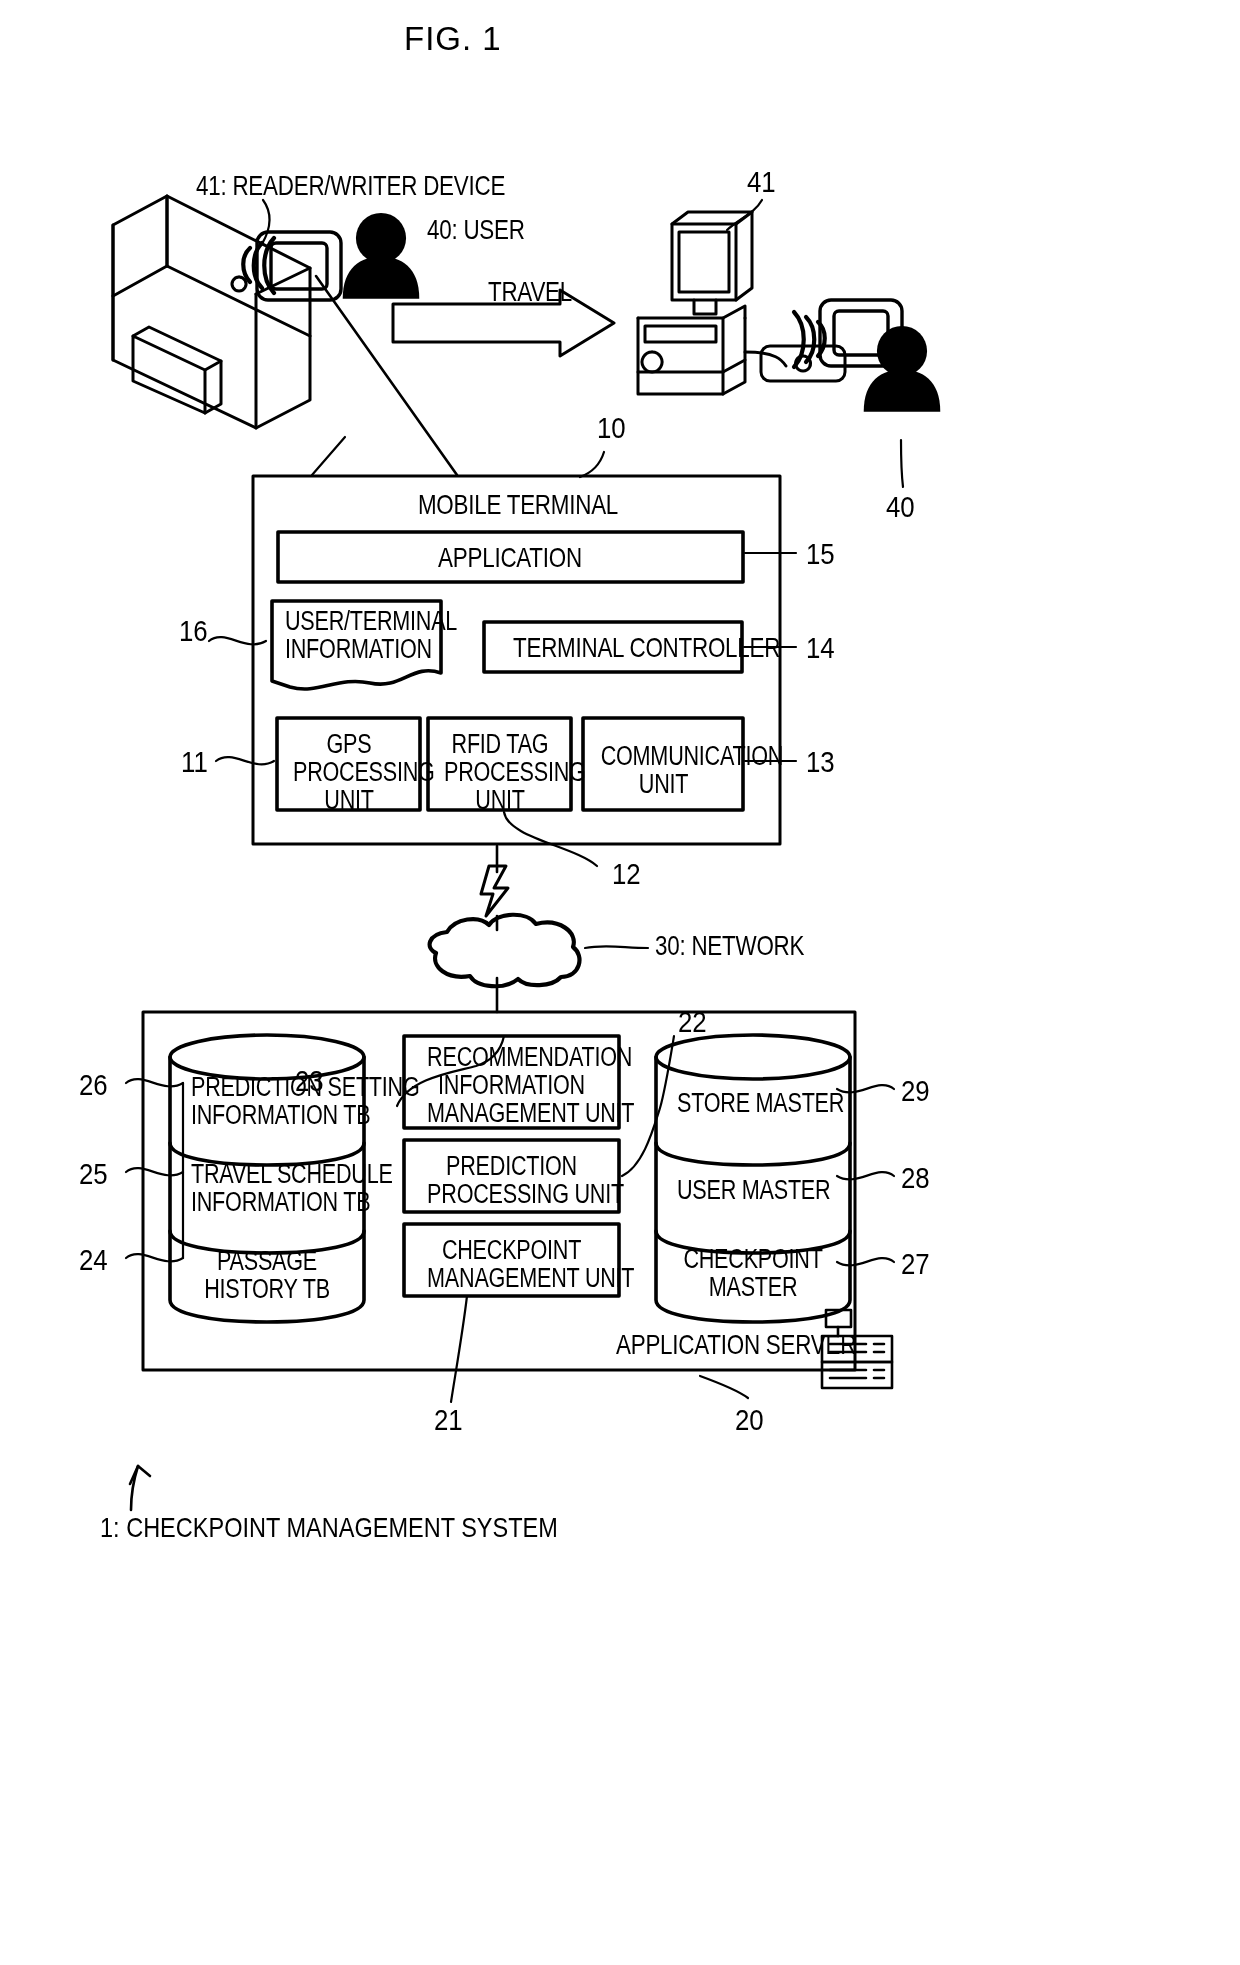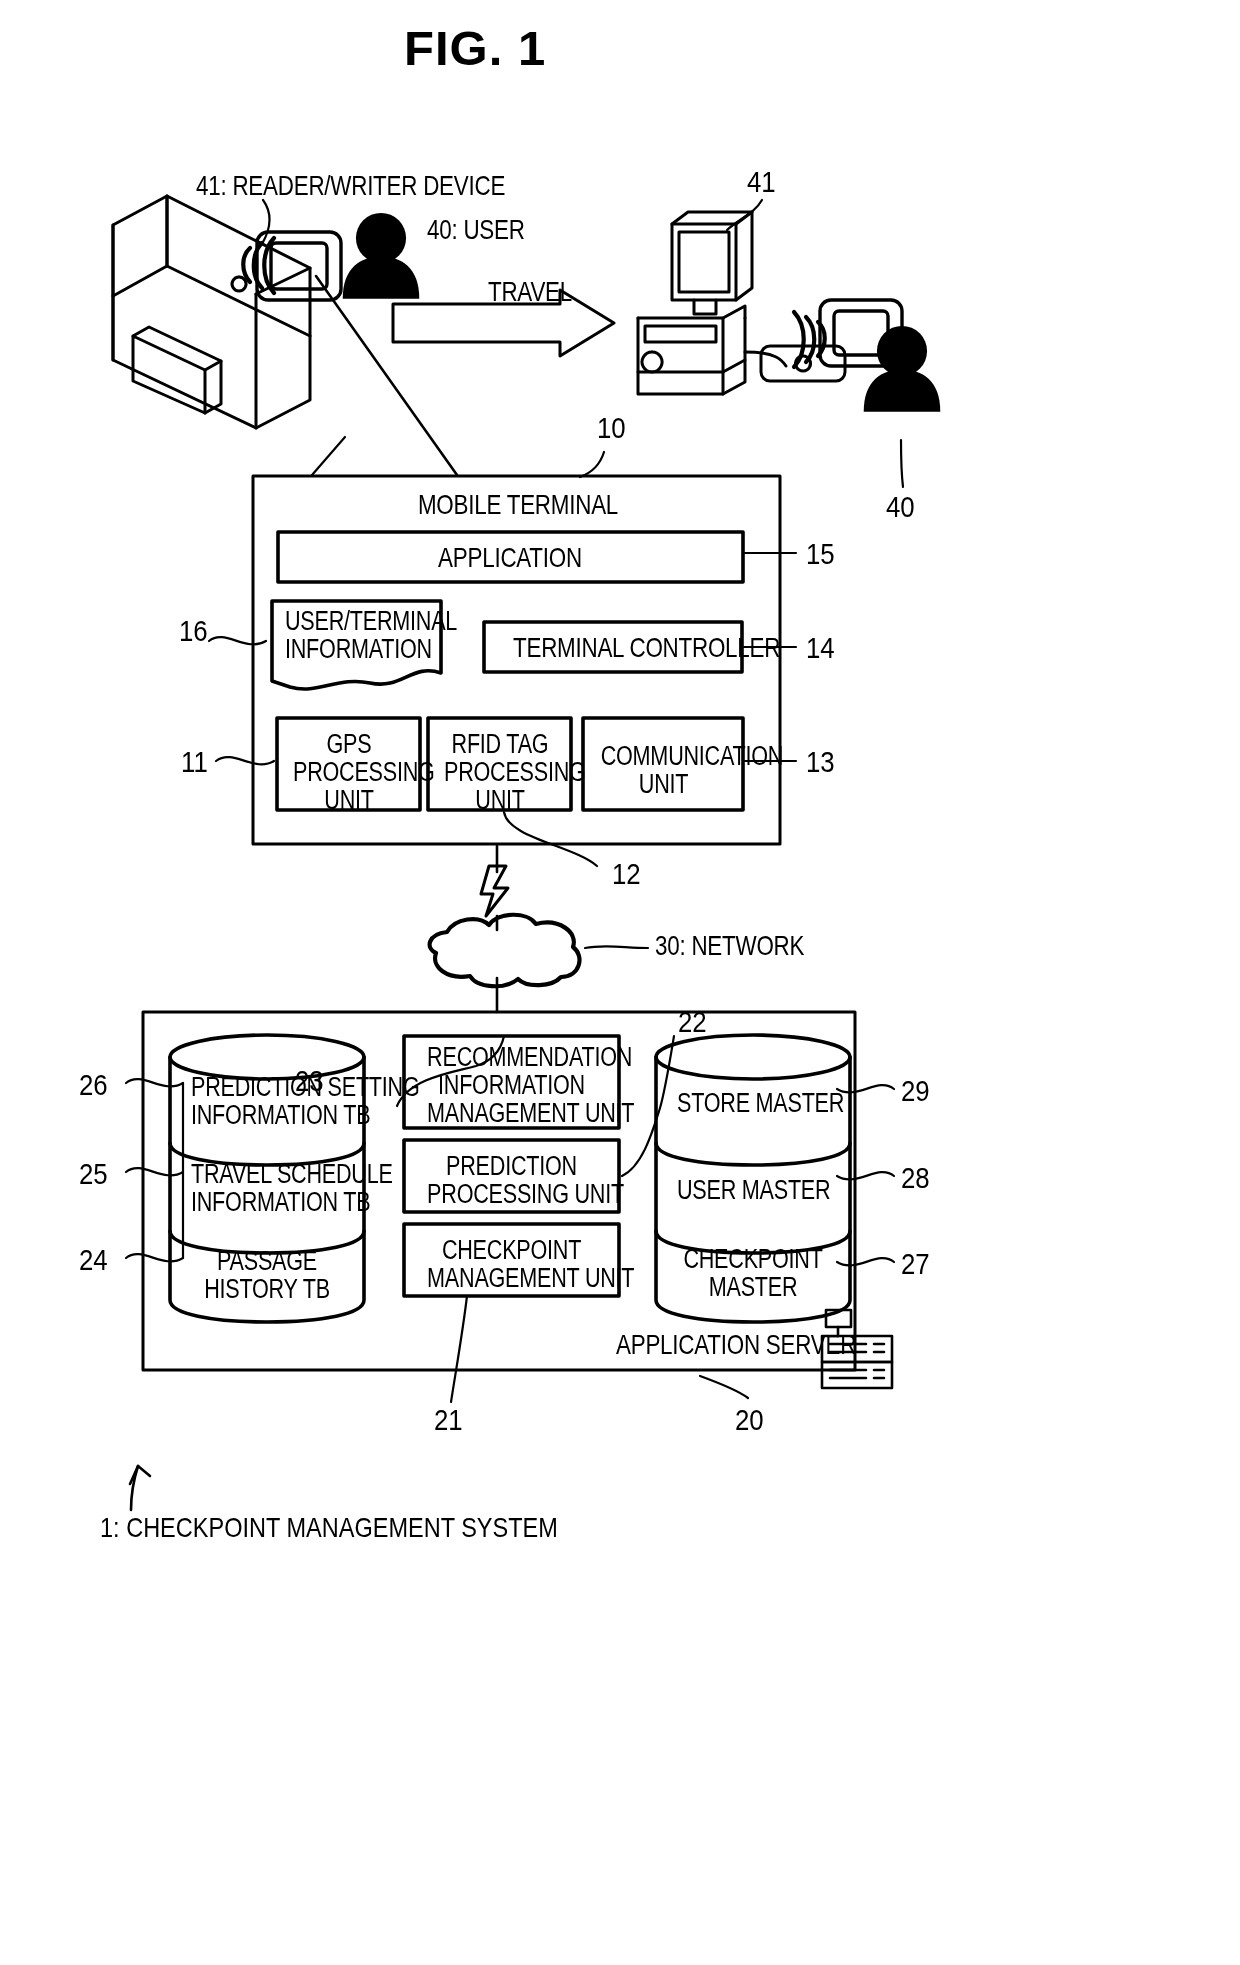--- a/index.html
+++ b/index.html
@@ -5,21 +5,21 @@
   html,body{margin:0;padding:0;background:#fff;}
   body{width:1240px;height:1965px;position:relative;
        font-family:"Liberation Sans","DejaVu Sans",sans-serif;color:#000;}
   .fig{position:absolute;left:0;top:0;width:1240px;height:1965px;}
   svg{position:absolute;left:0;top:0;width:1240px;height:1965px;overflow:visible;}
   .lbl{position:absolute;text-align:center;line-height:1.04;
        letter-spacing:-0.3px;white-space:pre;transform:scaleX(0.80);
        transform-origin:center center;}
   .num{position:absolute;font-size:30px;letter-spacing:0px;
        transform:scaleX(0.86);transform-origin:left center;white-space:nowrap;}
-  .title{position:absolute;font-size:49px;letter-spacing:1px;white-space:nowrap;font-weight:bold;}
+  .title{position:absolute;font-size:33px;letter-spacing:1px;white-space:nowrap;}
   .cap{position:absolute;font-size:26px;white-space:nowrap;transform:scaleX(0.84);
        transform-origin:left center;}
 </style>
 </head>
 <body>
 
 <div class="fig">
 
 <svg viewBox="0 0 1240 1965">
   <defs>

